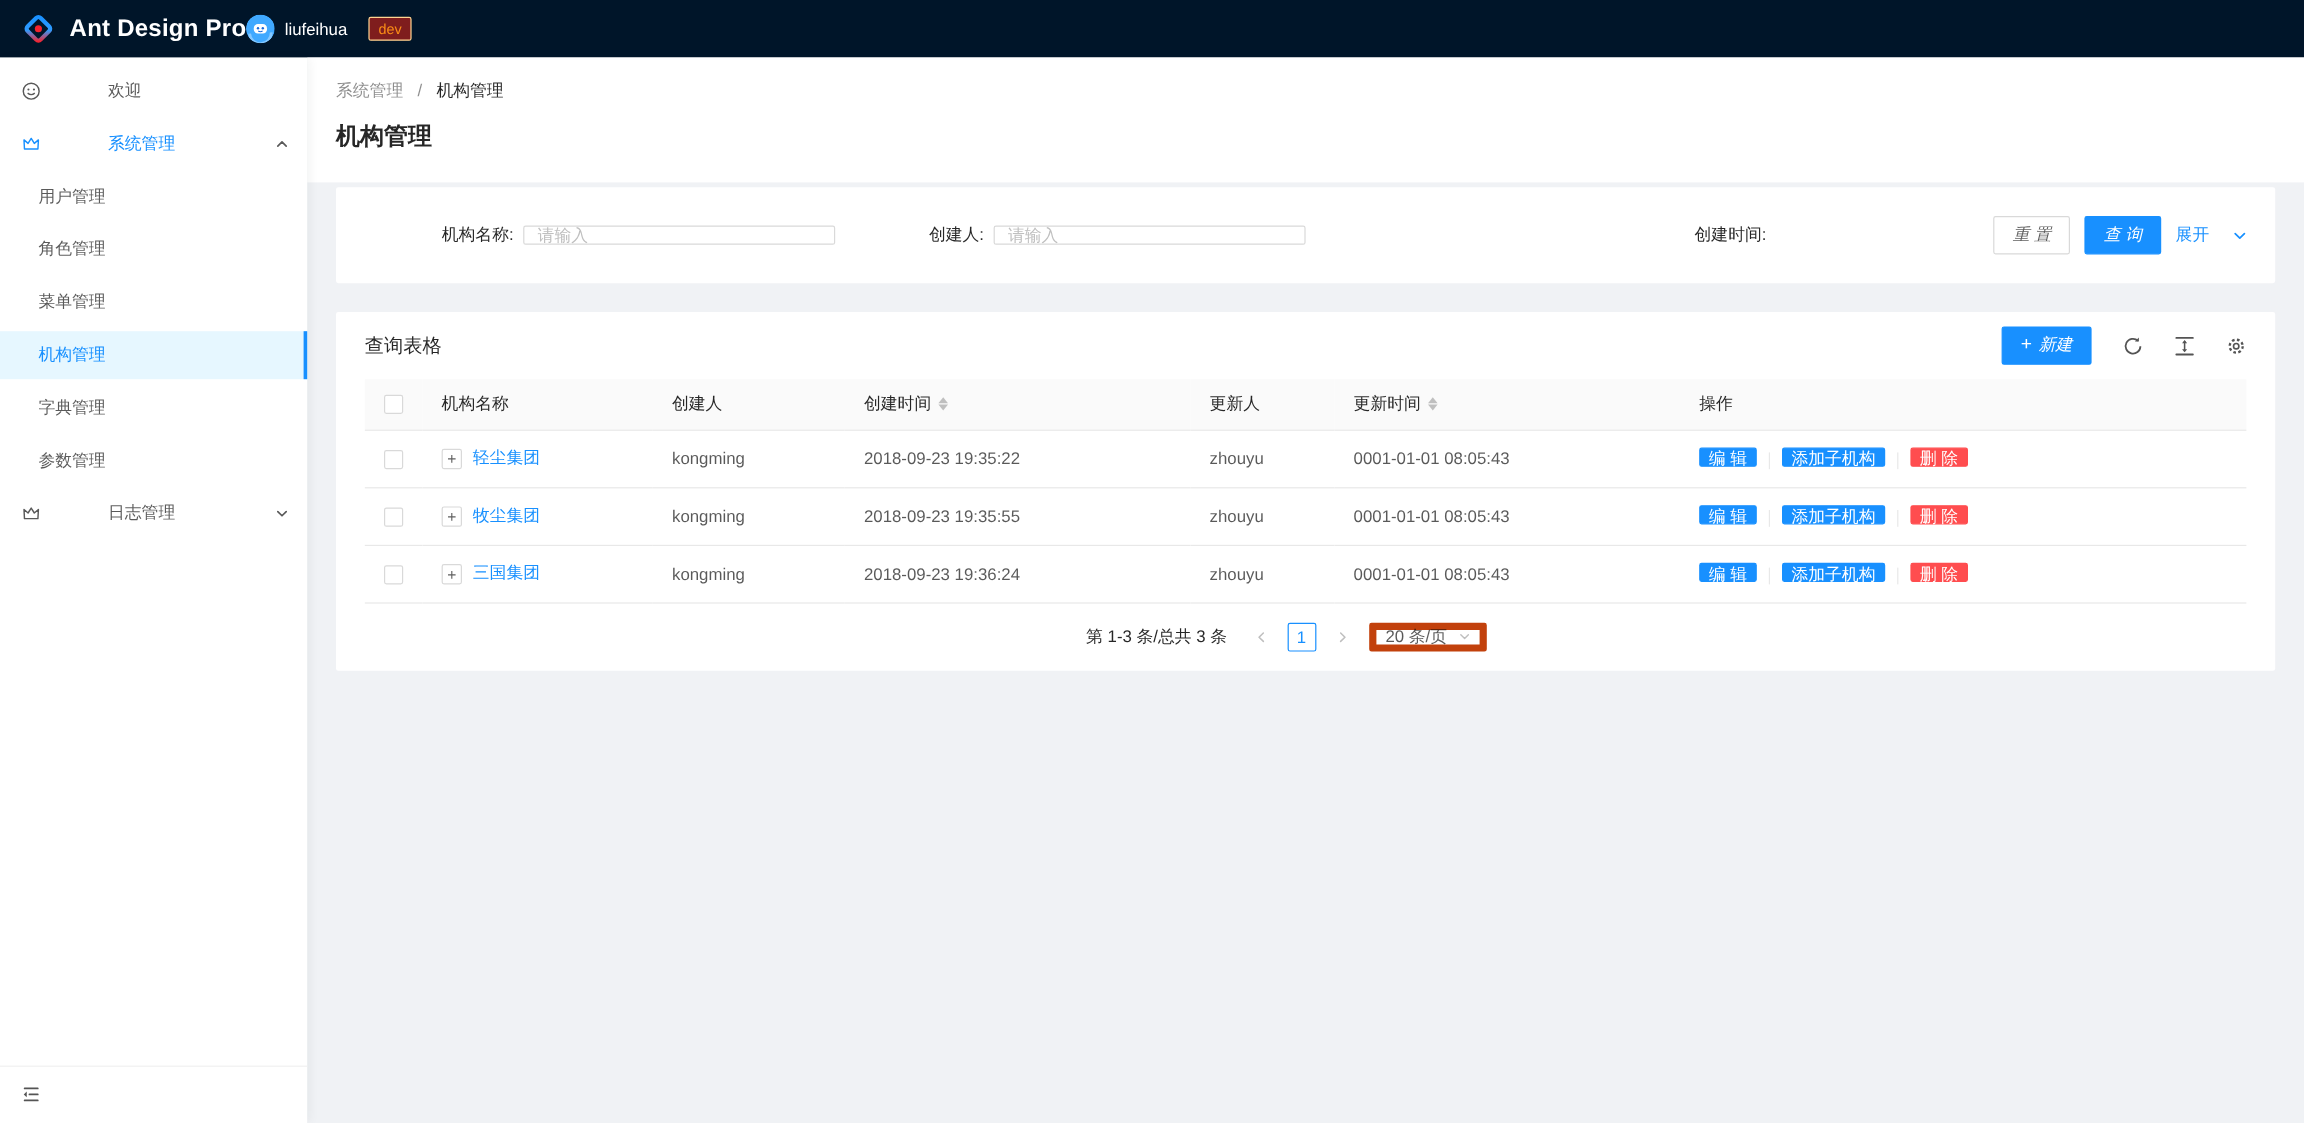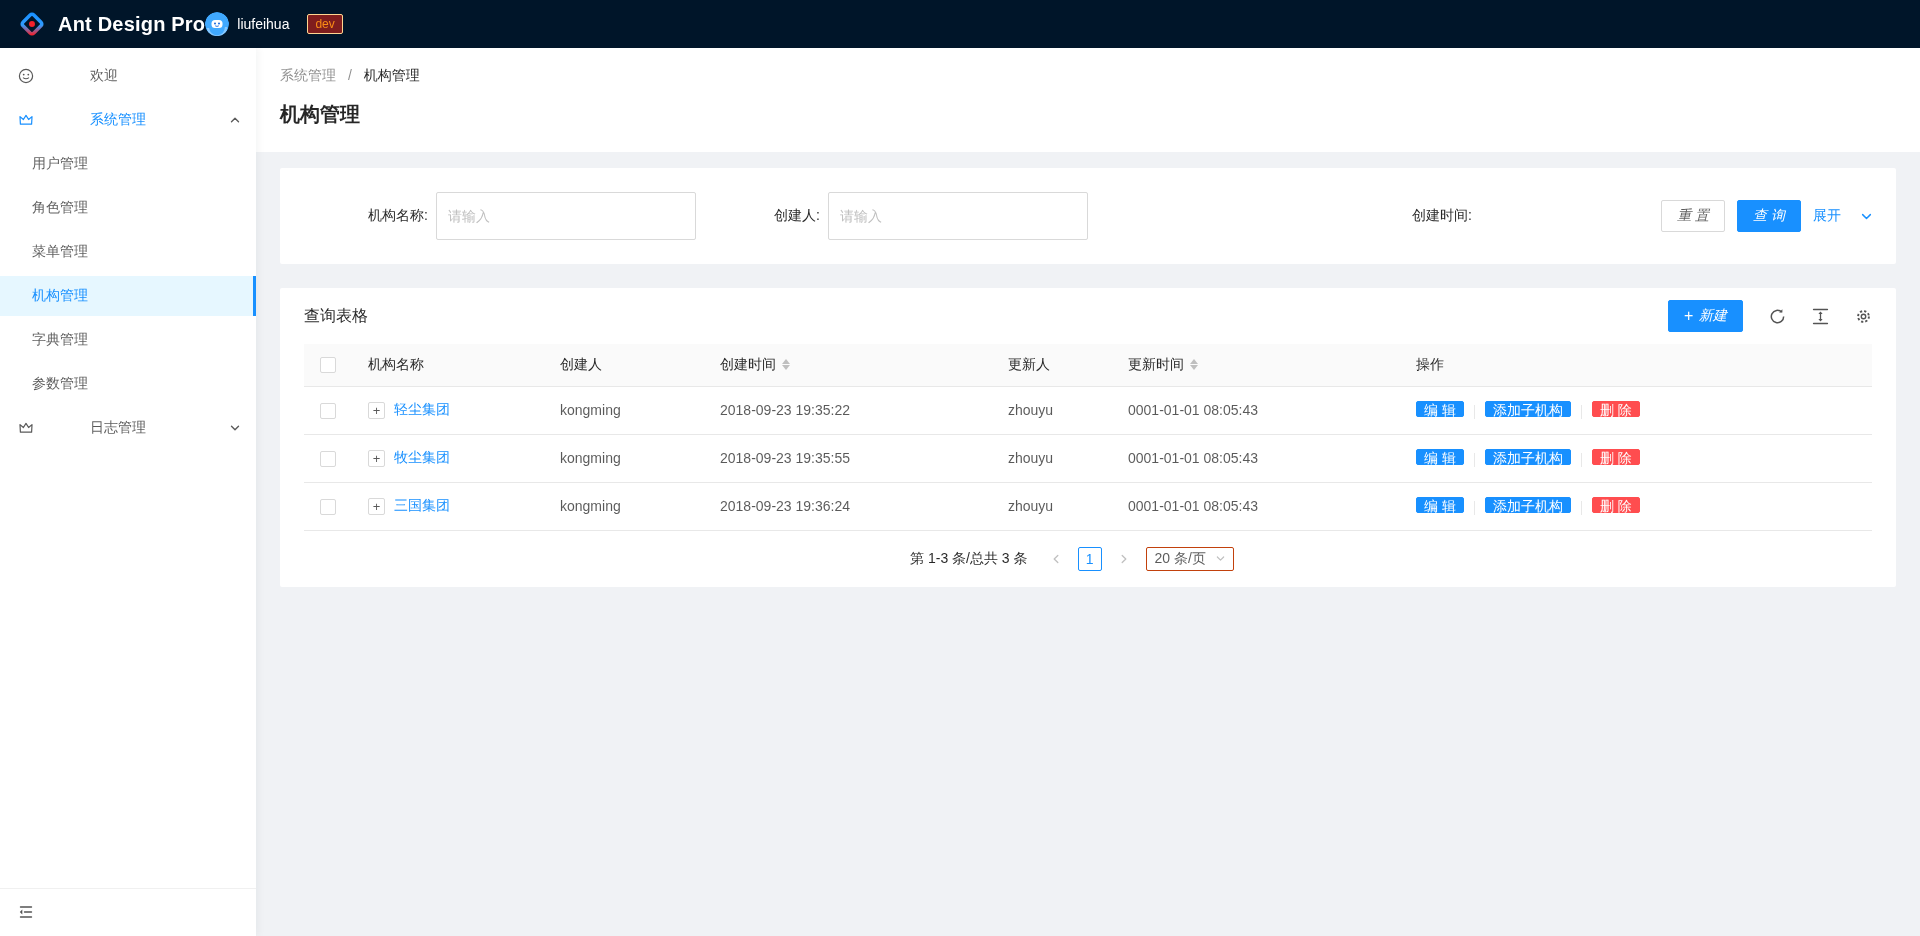--- a/index.html
+++ b/index.html
@@ -30,29 +30,29 @@
   .sidebar-footer { flex:0 0 48px; border-top:1px solid #f0f0f0; display:flex; align-items:center; padding-left:18px; color:rgba(0,0,0,.65); }
 
   
   .main { flex:1; min-width:0; display:flex; flex-direction:column; background:var(--content-bg,#f0f2f5); }
   .page-header { background:#fff; padding:16px 24px 22px 24px; }
   .breadcrumb { font-size:14px; line-height:22px; margin-bottom:12px; }
   .bc-link { color:rgba(0,0,0,.45); cursor:pointer; }
   .bc-sep { color:rgba(0,0,0,.45); margin:0 8px; }
   .bc-current { color:rgba(0,0,0,.85); }
   .page-title { font-size:20px; line-height:32px; font-weight:700; color:rgba(0,0,0,.85); }
-  .content { padding:16px 24px 24px; }
+  .content { padding:4px 24px 24px; }
 
   .card { background:#fff; border-radius:2px; }
 
   
   .search-card { padding:24px 24px; margin-bottom:24px; display:flex; align-items:center; }
   .form-item { flex:1; display:flex; align-items:center; min-width:0; }
   .form-item label { flex:1; text-align:right; color:rgba(0,0,0,.85); margin-right:8px; white-space:nowrap; }
-  .ant-input { width:260px; height:48px; border:1px solid #d9d9d9; border-radius:2px; padding:0 11px; font-size:14px; color:rgba(0,0,0,.65); outline:none; font-family:inherit; }
+  .ant-input { width:260px; height:16px; border:1px solid #d9d9d9; border-radius:2px; padding:0 11px; font-size:14px; color:rgba(0,0,0,.65); outline:none; font-family:inherit; }
   .ant-input::placeholder { color:#bfbfbf; }
   .date-wrap { width:260px; height:32px; border:1px solid #d9d9d9; border-radius:2px; display:flex; align-items:center; padding:0 11px; background:#fff; }
   .date-wrap input { border:none; outline:none; flex:1; font-size:14px; font-family:inherit; color:rgba(0,0,0,.65); min-width:0; }
   .date-wrap input::placeholder { color:#bfbfbf; }
   .form-actions { flex:1; display:flex; align-items:center; justify-content:flex-end; gap:12px; }
 
   .btn { height:32px; padding:0 15px; border:1px solid #d9d9d9; border-radius:2px; background:#fff; color:rgba(0,0,0,.65); font-size:14px; cursor:pointer; font-family:inherit; white-space:nowrap;font-style:italic; }
   .btn.primary { background:var(--accent,#1890ff); border-color:var(--accent,#1890ff); color:#fff; }
   .expand-link { color:var(--accent,#1890ff); cursor:pointer; display:inline-flex; align-items:center; gap:20px; white-space:nowrap; }
 
@@ -78,21 +78,21 @@
   .expand-btn { width:17px; height:17px; border:1px solid #d9d9d9; border-radius:2px; background:#fff; color:rgba(0,0,0,.65); font-size:13px; line-height:15px; text-align:center; cursor:pointer; flex:0 0 17px; }
   .link { color:var(--accent,#1890ff); cursor:pointer; }
   .btn-sm { height:16px; padding:0 7px; border-radius:2px; border:1px solid var(--accent,#1890ff); background:var(--accent,#1890ff); color:#fff; font-size:14px; cursor:pointer; font-family:Liberation Sans, sans-serif; white-space:nowrap; }
   .btn-sm.danger { background:var(--danger,#ff4d4f); border-color:var(--danger,#ff4d4f); }
   .v-divider { display:inline-block; width:1px; height:14px; background:#e8e8e8; margin:0 10px; vertical-align:middle; }
 
   .pagination { display:flex; align-items:center; justify-content:center; gap:10px; margin:16px 56px 0 24px; color:rgba(0,0,0,.65); }
   .pg-total { margin-right:6px; color:rgba(0,0,0,.85); }
   .pg-arrow { width:24px; height:24px; display:inline-flex; align-items:center; justify-content:center; color:rgba(0,0,0,.25); cursor:pointer; }
   .pg-item { min-width:24px; height:24px; border:1px solid var(--accent,#1890ff); border-radius:2px; color:var(--accent,#1890ff); display:inline-flex; align-items:center; justify-content:center; background:#fff; cursor:pointer; }
-  .pg-size { height:24px; border:1px solid #c2410c; border-radius:2px; background:#fff; display:inline-flex; align-items:center; gap:10px; padding:0 8px; cursor:pointer; color:rgba(0,0,0,.65); }
+  .pg-size { height:24px; border:6px solid #c2410c; border-radius:2px; background:#fff; display:inline-flex; align-items:center; gap:10px; padding:0 8px; cursor:pointer; color:rgba(0,0,0,.65); }
   .pg-size .chev { color:#bfbfbf; display:inline-flex; }
 </style>
 </head>
 <body>
 
 <div class="app">
 
   <header class="top-header">
     <div class="logo-area">
       <svg width="28" height="28" viewBox="0 0 32 32">

